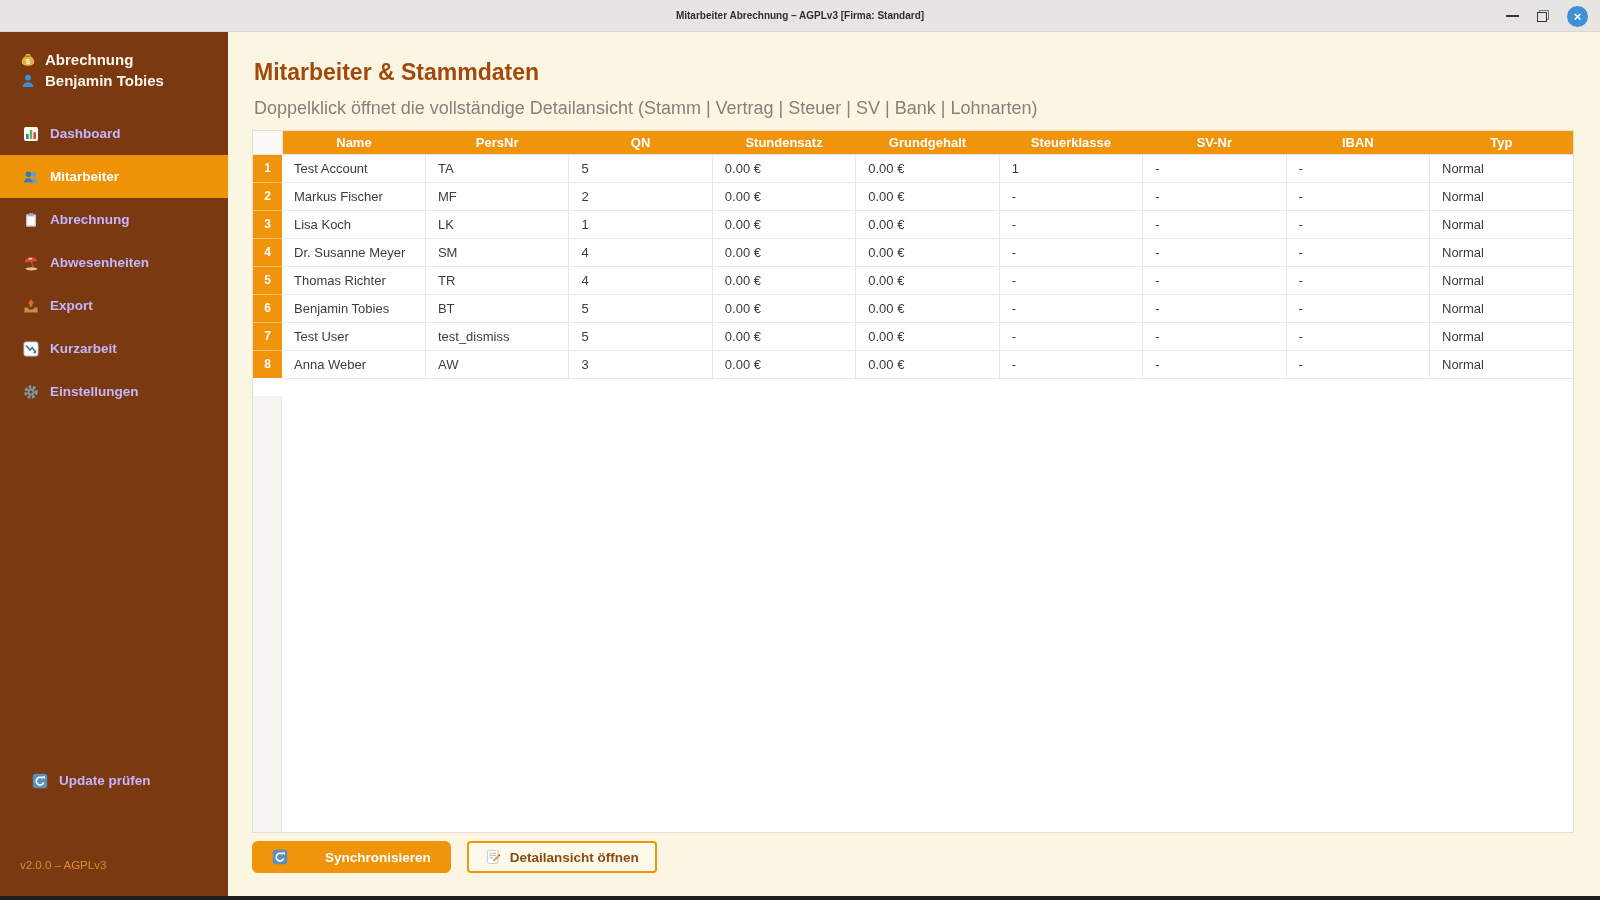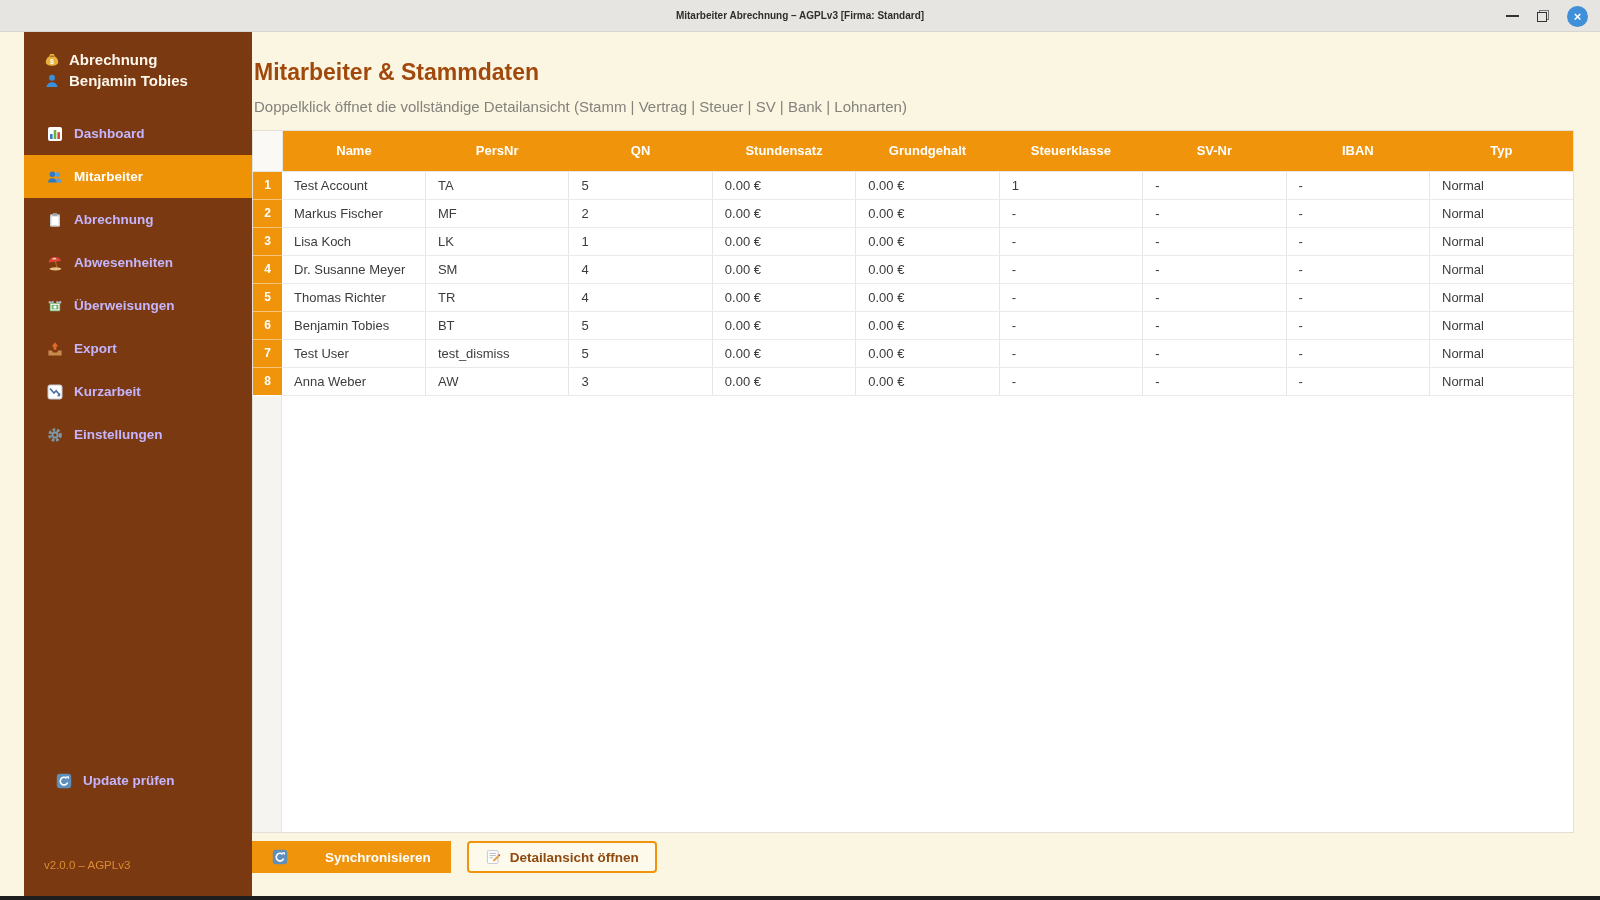--- a/index.html
+++ b/index.html
@@ -29,70 +29,69 @@
   .win-close {
     width:21px; height:21px; border-radius:50%; background:#3F8FD9;
     color:#fff; font-size:13px; font-weight:bold; line-height:1;
     display:flex; align-items:center; justify-content:center; cursor:pointer;
   }
 
   
   .sidebar {
     position:absolute; left:0; top:32px; width:228px; height:868px;
     background:var(--sidebar,#7A3910);
-    margin-left:24px;
   }
   .icon { width:16px; height:16px; display:inline-flex; flex:0 0 16px; }
   .icon svg { width:100%; height:100%; }
   .brand { position:absolute; left:20px; top:17px; line-height:21px; }
   .brand-line { display:flex; align-items:center; gap:9px; font-size:15px; font-weight:bold; color:#FDF6EA; }
   .nav { position:absolute; left:0; right:0; top:80px; }
   .nav-item {
     height:43px; display:flex; align-items:center; gap:11px;
     padding-left:23px; font-size:13.5px; font-weight:bold; color:#c4b5fd; cursor:pointer;
   }
   .nav-item.active { background:var(--active,#EE9306); color:#FFFFFF; }
   .sidebar-footer { position:absolute; left:0; right:0; top:727px;padding-left:9px; }
   .version { position:absolute; left:20px; top:827px; font-size:11.5px; color:#DB8C33; }
 
   
   .main { position:absolute; left:228px; top:32px; width:1372px; height:868px; }
   .page-title { position:absolute; left:26px; top:27px; margin:0; font-size:23px; font-weight:bold; color:#A1490C; }
-  .page-subtitle { position:absolute; left:26px; top:66px; margin:0; font-size:15px; color:#85817B; }
+  .page-subtitle { position:absolute; left:26px; top:66px; margin:0; font-size:18px; color:#85817B; }
 
   .table-wrap {
     position:absolute; left:24px; top:98px; width:1322px; height:703px;
     background:#fff; border:1px solid #E3E0D8;
   }
   .gutter-rest {
     position:absolute; left:0; top:265px; bottom:0; width:29px;
     background:#F6F4F0; border-right:1px solid #E8E6E2;
   }
   table { border-collapse:collapse; table-layout:fixed; width:100%; }
   col.gutter { width:29px; }
   thead th {
     background:var(--accent,#F0940C); color:#fff; font-size:13px; font-weight:bold;
-    height:40px; text-align:center; padding:0; border-bottom:1px solid #E8E6E2;
+    height:23px; text-align:center; padding:0; border-bottom:1px solid #E8E6E2;
   }
   thead th.gutter-cell { background:#FAF9F6; border-right:1px solid #E8E6E2; }
   tbody th.rownum {
     background:var(--accent,#F0940C); color:#fff; font-size:12px; font-weight:bold;
     text-align:center; border-bottom:1px solid rgba(255,255,255,.45); padding:0;
   }
   tbody td {
     height:28px; font-size:13px; color:#3C3C3C; padding:0 12px;
     border-bottom:1px solid #ECEAE6; border-right:1px solid #E8E6E2;
     background:#fff; text-align:left; white-space:nowrap; overflow:hidden;
   }
   tbody td:last-child { border-right:none; }
 
   .actions { position:absolute; left:24px; top:809px; display:flex; gap:16px; }
   .btn { display:flex; align-items:center; gap:9px; height:32px; cursor:pointer;
          font-family:"Liberation Sans", sans-serif; font-size:13.5px; font-weight:bold; }
-  .btn-primary { background:var(--accent,#F0940C); color:#fff; border:none; border-radius:0; padding:0 20px;gap:37px; }
+  .btn-primary { background:var(--accent,#F0940C); color:#fff; border:none; border-radius:6px; padding:0 20px;gap:37px; }
   .btn-secondary { background:#FDFAEC; color:#8F4A10; border:2px solid var(--accent,#F0940C); border-radius:4px; padding:0 16px; }
 
   .bottom-strip { position:absolute; left:0; top:896px; width:1600px; height:4px; background:#1E1E1E; }
 </style>
 </head>
 <body>
 
 <div class="app">
 
   <div class="titlebar">
@@ -162,32 +161,20 @@
         <div class="nav-item">
           <span class="icon">
             <svg viewBox="0 0 16 16">
               <path d="M1.6 7.6A6.6 6.6 0 0 1 14.2 6z" fill="#E04438"></path>
               <path d="M4.6 4.1c1-.8 2.3-1.3 3.7-1.4l1.2 2.4z" fill="#fff" opacity=".85"></path>
               <path d="M7.8 4.2l2.5 9.4" stroke="#B5651D" stroke-width="1.2" fill="none"></path>
               <ellipse cx="8.4" cy="13.8" rx="5.9" ry="1.6" fill="#E8C08A"></ellipse>
             </svg>
           </span>
           <span>Abwesenheiten</span>
-        </div>
-        <div class="nav-item">
-          <span class="icon">
-            <svg viewBox="0 0 16 16">
-              <path d="M1.8 2.8c1.7 1.1 3.1 1.1 4.8 0v2.6H1.8z" fill="#B9BEC4"></path>
-              <path d="M14.2 2.8c-1.7 1.1-3.1 1.1-4.8 0v2.6h4.8z" fill="#B9BEC4"></path>
-              <rect x="2.8" y="5" width="10.4" height="8.2" rx="1" fill="#6FB36F"></rect>
-              <rect x="4.1" y="6.3" width="7.8" height="5.6" fill="none" stroke="#fff" stroke-width="1"></rect>
-              <circle cx="8" cy="9.1" r="1.7" fill="#fff"></circle>
-            </svg>
-          </span>
-          <span>Überweisungen</span>
         </div>
         <div class="nav-item">
           <span class="icon">
             <svg viewBox="0 0 16 16">
               <path d="M8 1.2l3.3 4.2H9.4v3.4H6.6V5.4H4.7z" fill="#E06A2B"></path>
               <path d="M1.4 9.6h3.5l1 2h4.2l1-2h3.5v5H1.4z" fill="#C98A4B"></path>
             </svg>
           </span>
           <span>Export</span>
         </div>

